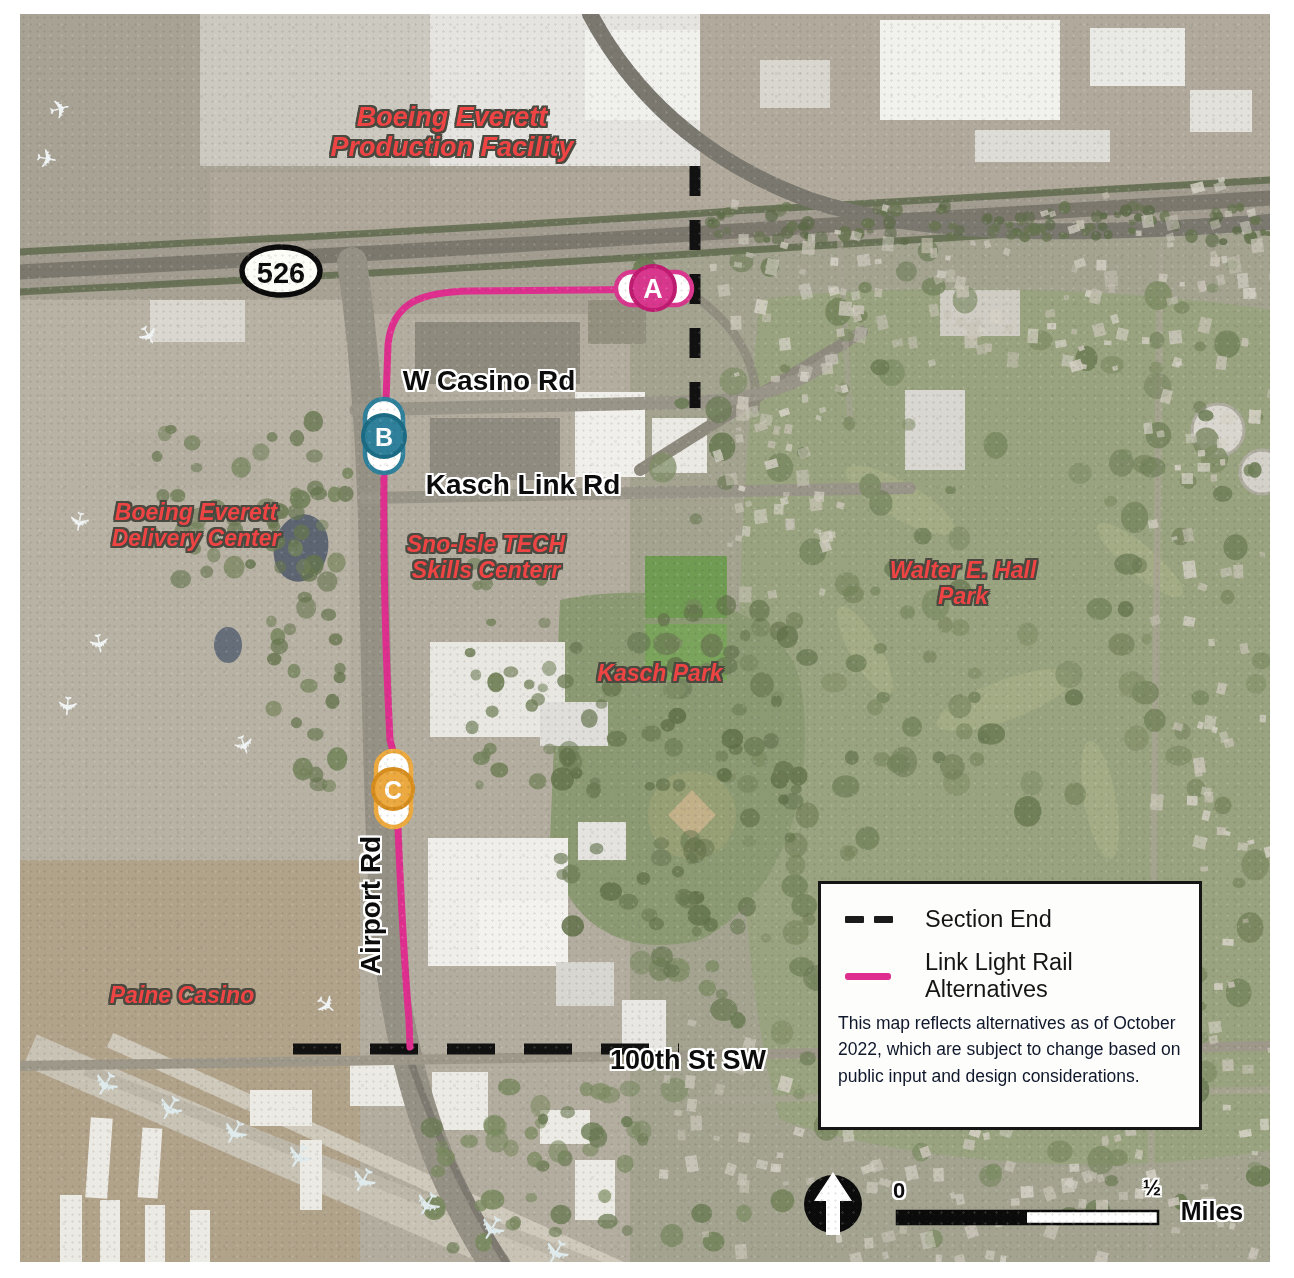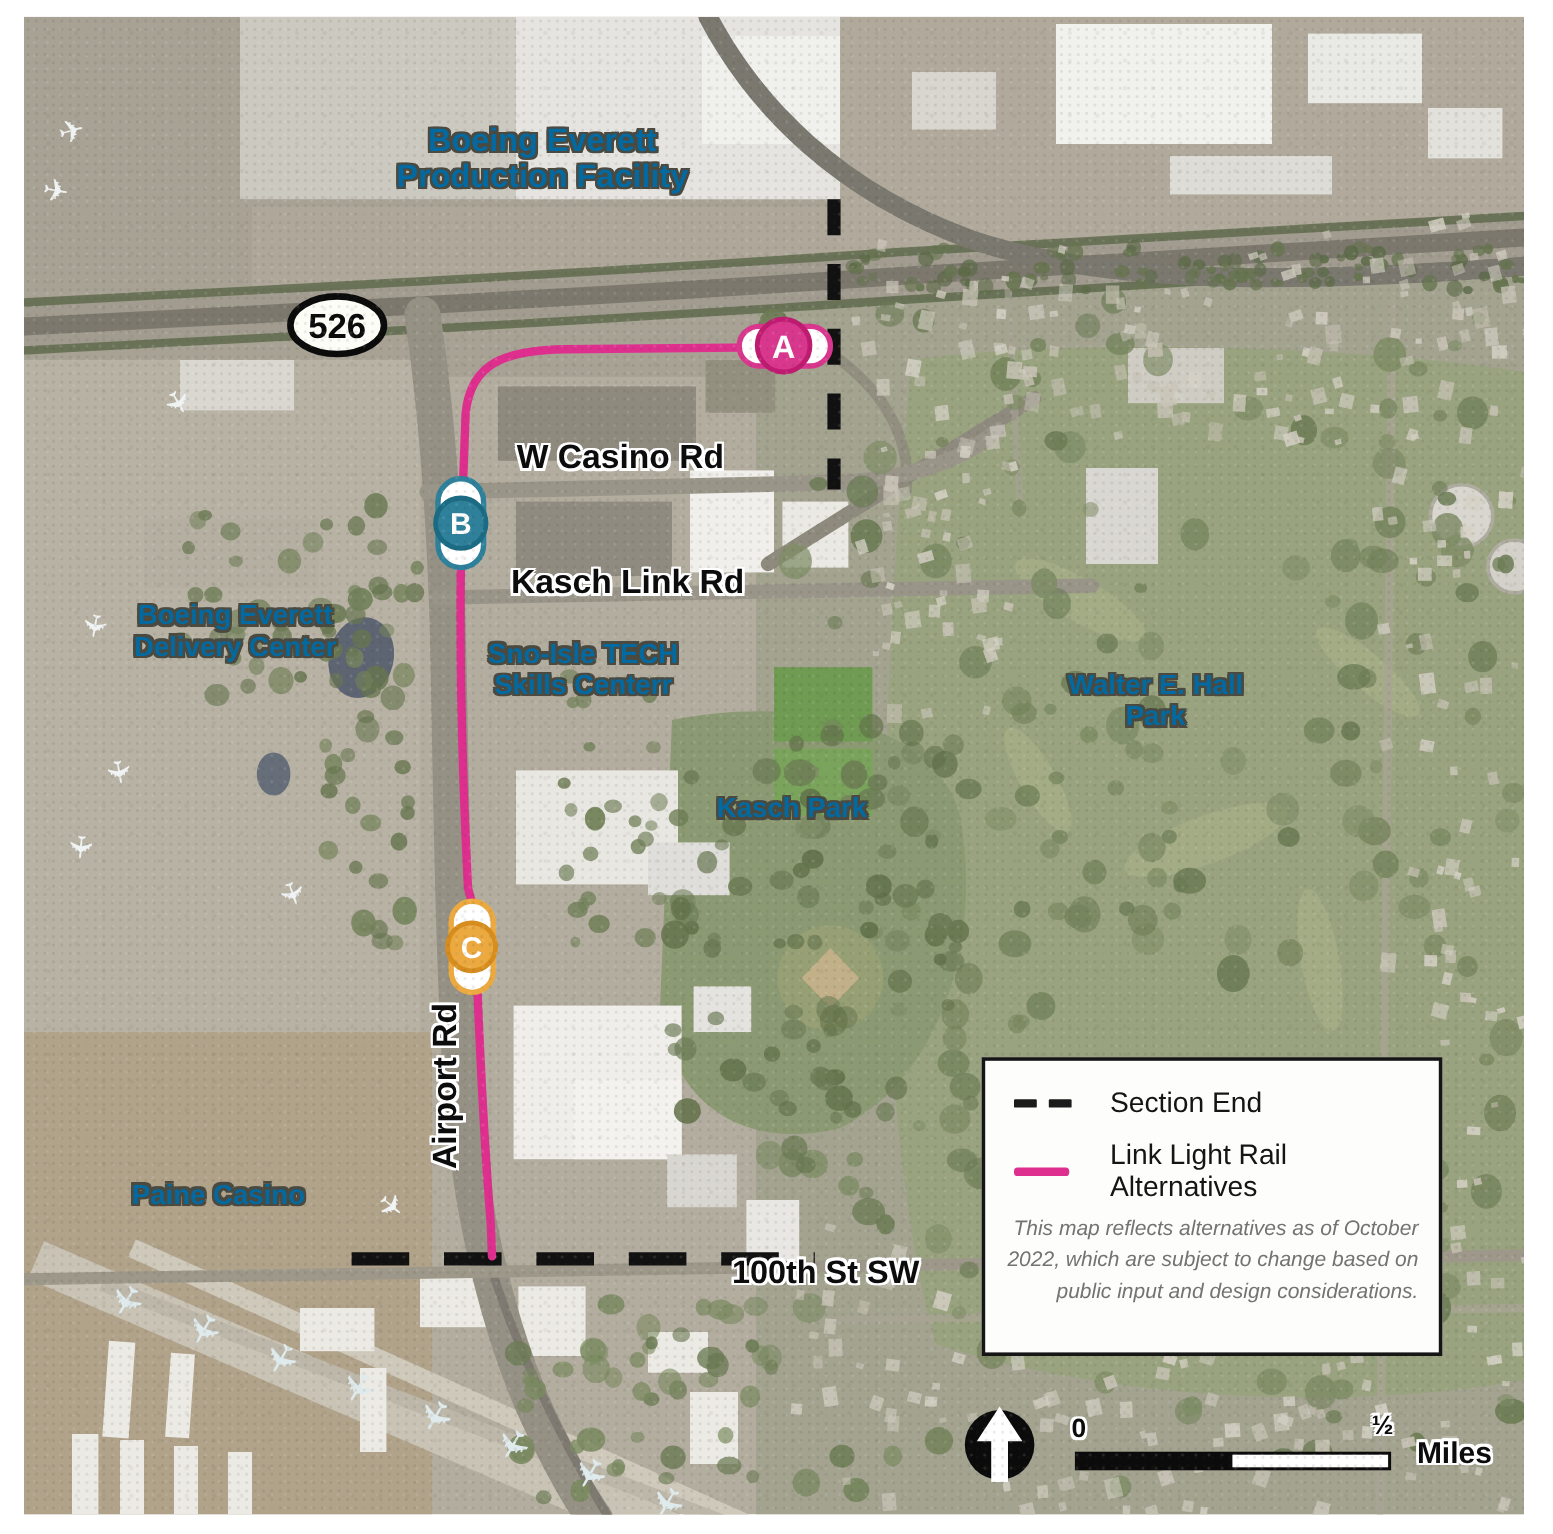--- a/index.html
+++ b/index.html
@@ -16,21 +16,21 @@
       radial-gradient(rgba(255,255,255,0.12) 1px, transparent 1.4px),
       radial-gradient(rgba(80,80,60,0.07) 1.5px, transparent 2px);
     background-size:7px 7px,11px 11px,23px 23px;
     background-position:0 0,3px 5px,9px 2px;
   }
   .map-label{
     position:absolute;transform:translate(-50%,-50%);text-align:center;
     white-space:pre-line;font-weight:bold;line-height:1.12;pointer-events:none;
   }
   .lbl-place{
-    color:#0369a1;font-size:26px;
+    font-style:italic;color:#ef4444;font-size:26px;
     text-shadow:-2px -2px 0 #4a4a41,0 -2px 0 #4a4a41,2px -2px 0 #4a4a41,
                 -2px 0 0 #4a4a41,2px 0 0 #4a4a41,
                 -2px 2px 0 #4a4a41,0 2px 0 #4a4a41,2px 2px 0 #4a4a41;
   }
   .lbl-road{
     color:#0c0c0c;font-size:28px;
     text-shadow:-2px -2px 0 #fff,0 -2px 0 #fff,2px -2px 0 #fff,
                 -2px 0 0 #fff,2px 0 0 #fff,
                 -2px 2px 0 #fff,0 2px 0 #fff,2px 2px 0 #fff;
   }
@@ -48,23 +48,22 @@
   .legend-icon{width:64px;display:flex;align-items:center;flex:0 0 64px;}
   .legend-label{font-size:23.5px;color:#151515;margin-left:16px;}
   .dash{width:19px;height:7px;background:#1b1b1b;border-radius:1px;margin-right:10px;}
   .pink-line{width:46px;height:7px;background:#DE2F8E;border-radius:3px;}
   .station-ico{position:relative;width:56px;height:27px;background:#a9a6a1;border-radius:14px;}
   .station-ico .oval{position:absolute;top:5px;width:17px;height:17px;background:#fdfdfc;border-radius:50%;}
   .station-ico .oval.l{left:5px;} .station-ico .oval.r{right:5px;}
   .station-ico .dot{position:absolute;left:50%;top:50%;width:27px;height:27px;background:#8f8c87;
     border:2px solid #9d9a95;border-radius:50%;transform:translate(-50%,-50%);}
   .legend-note{
-    font-style:italic;font-size:17.5px;line-height:1.5;color:#737373;
+    font-size:17.5px;line-height:1.5;color:#0f172a;
     margin:12px 17px 0 17px;
-    text-align:right;
   }
 </style>
 </head>
 <body>
 
 <svg id="map-svg" width="1294" height="1278" viewBox="0 0 1294 1278">
   <defs>
     <clipPath id="mapclip">
         <rect x="20" y="14" width="1250" height="1248"></rect>
       </clipPath>
@@ -1183,21 +1182,21 @@
 <div class="map-label lbl-place lbl-sm" style="left:486px;top:558px;">Sno-Isle TECH
 Skills Centerr</div>
 
 <div class="map-label lbl-place lbl-sm" style="left:660px;top:674px;">Kasch Park</div>
 
 <div class="map-label lbl-place lbl-sm" style="left:963px;top:584px;">Walter E. Hall
 Park</div>
 
 <div class="map-label lbl-place lbl-sm" style="left:182px;top:996px;">Paine Casino</div>
 
-<div class="map-label lbl-road" style="left:517px;top:381px;">W Casino Rd</div>
+<div class="map-label lbl-road" style="left:489px;top:381px;">W Casino Rd</div>
 
 <div class="map-label lbl-road" style="left:523px;top:485px;">Kasch Link Rd</div>
 
 <div class="map-label lbl-road vertical" style="left:371px;top:905px;">Airport Rd</div>
 
 <div class="map-label lbl-road" style="left:688px;top:1060px;font-size:27px;">100th St SW</div>
 
 <div class="map-label lbl-road" style="left:899px;top:1191px;font-size:22px;">0</div>
 <div class="map-label lbl-road" style="left:1152px;top:1188px;font-size:22px;">½</div>
 <div class="map-label lbl-road" style="left:1212px;top:1211px;font-size:25px;">Miles</div>

